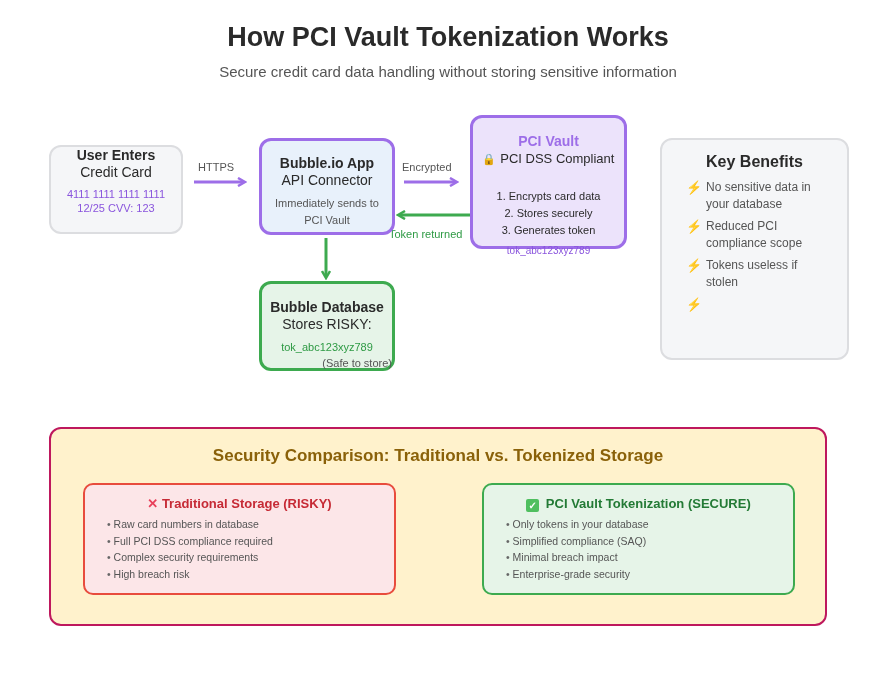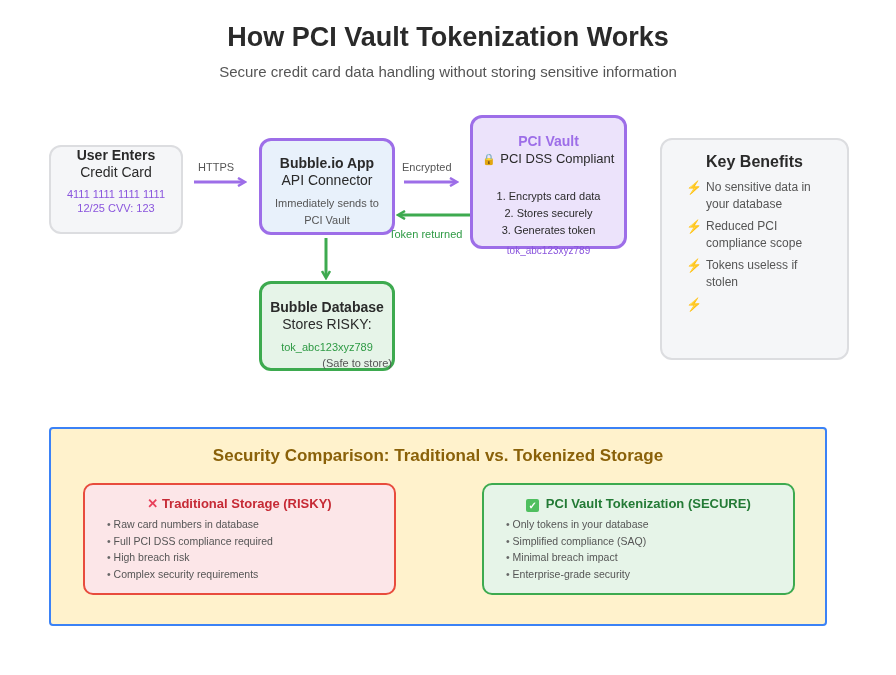--- a/index.html
+++ b/index.html
@@ -33,21 +33,21 @@
   .arrow-label { position: absolute; font-size: 11px; color: #555; }
   .arrow-label.green { color: #2e9a44; }
 
   svg.arrows { position: absolute; left: 0; top: 0; width: 896px; height: 675px; pointer-events: none; }
 
   .benefits-title { font-size: 16px; font-weight: bold; color: #2a2a2a; margin-bottom: 8px; }
   .benefit { display: flex; text-align: left; padding-left: 24px; margin-bottom: 5px; }
   .benefit .bolt { width: 20px; color: #f06a3b; font-size: 13px; line-height: 17px; }
   .benefit .btext { font-size: 12px; color: #555; line-height: 17px; width: 120px; }
 
-  .compare { position: absolute; left: 49px; top: 427px; width: 778px; height: 199px; background: #fff2cc; border: 2px solid #3b82f6; border-radius: 4px; }
+  .compare { position: absolute; left: 49px; top: 427px; width: 778px; height: 199px; background: #fff2cc; border: 2px solid #be185d; border-radius: 12px; }
   .compare-title { position: absolute; top: 17px; left: 0; width: 100%; text-align: center; font-size: 17px; font-weight: bold; color: #8a6109; }
   .cbox { position: absolute; top: 54px; width: 313px; height: 112px; border-radius: 10px; padding-top: 10px; }
   .cbox-risky { left: 32px; background: #fce6e8; border: 2px solid #e84c3d; }
   .cbox-secure { left: 431px; background: #e6f4e8; border: 2px solid #3daa4f; }
   .cbox-title { text-align: center; font-size: 13px; font-weight: bold; line-height: 17px; margin-bottom: 4px; }
   .cbox-risky .cbox-title { color: #c62a35; }
   .cbox-secure .cbox-title { color: #237a35; }
   .cbox ul { list-style: none; padding-left: 22px; }
   .cbox li { font-size: 10.5px; color: #555; line-height: 16.5px; }
   .cbox li::before { content: "• "; color: #666; }
@@ -141,22 +141,22 @@
   <div class="compare-title">Security Comparison: Traditional vs. Tokenized Storage</div>
 
   <div class="cbox cbox-risky">
     <div class="cbox-title">
       <span class="x-icon">✕</span>
       <span>Traditional Storage (RISKY)</span>
     </div>
     <ul>
       <li>Raw card numbers in database</li>
       <li>Full PCI DSS compliance required</li>
+      <li>Complex security requirements</li>
       <li>High breach risk</li>
-      <li>Complex security requirements</li>
     </ul>
   </div>
 
   <div class="cbox cbox-secure">
     <div class="cbox-title">
       <span class="check-icon">✓</span>
       <span>PCI Vault Tokenization (SECURE)</span>
     </div>
     <ul>
       <li>Only tokens in your database</li>

